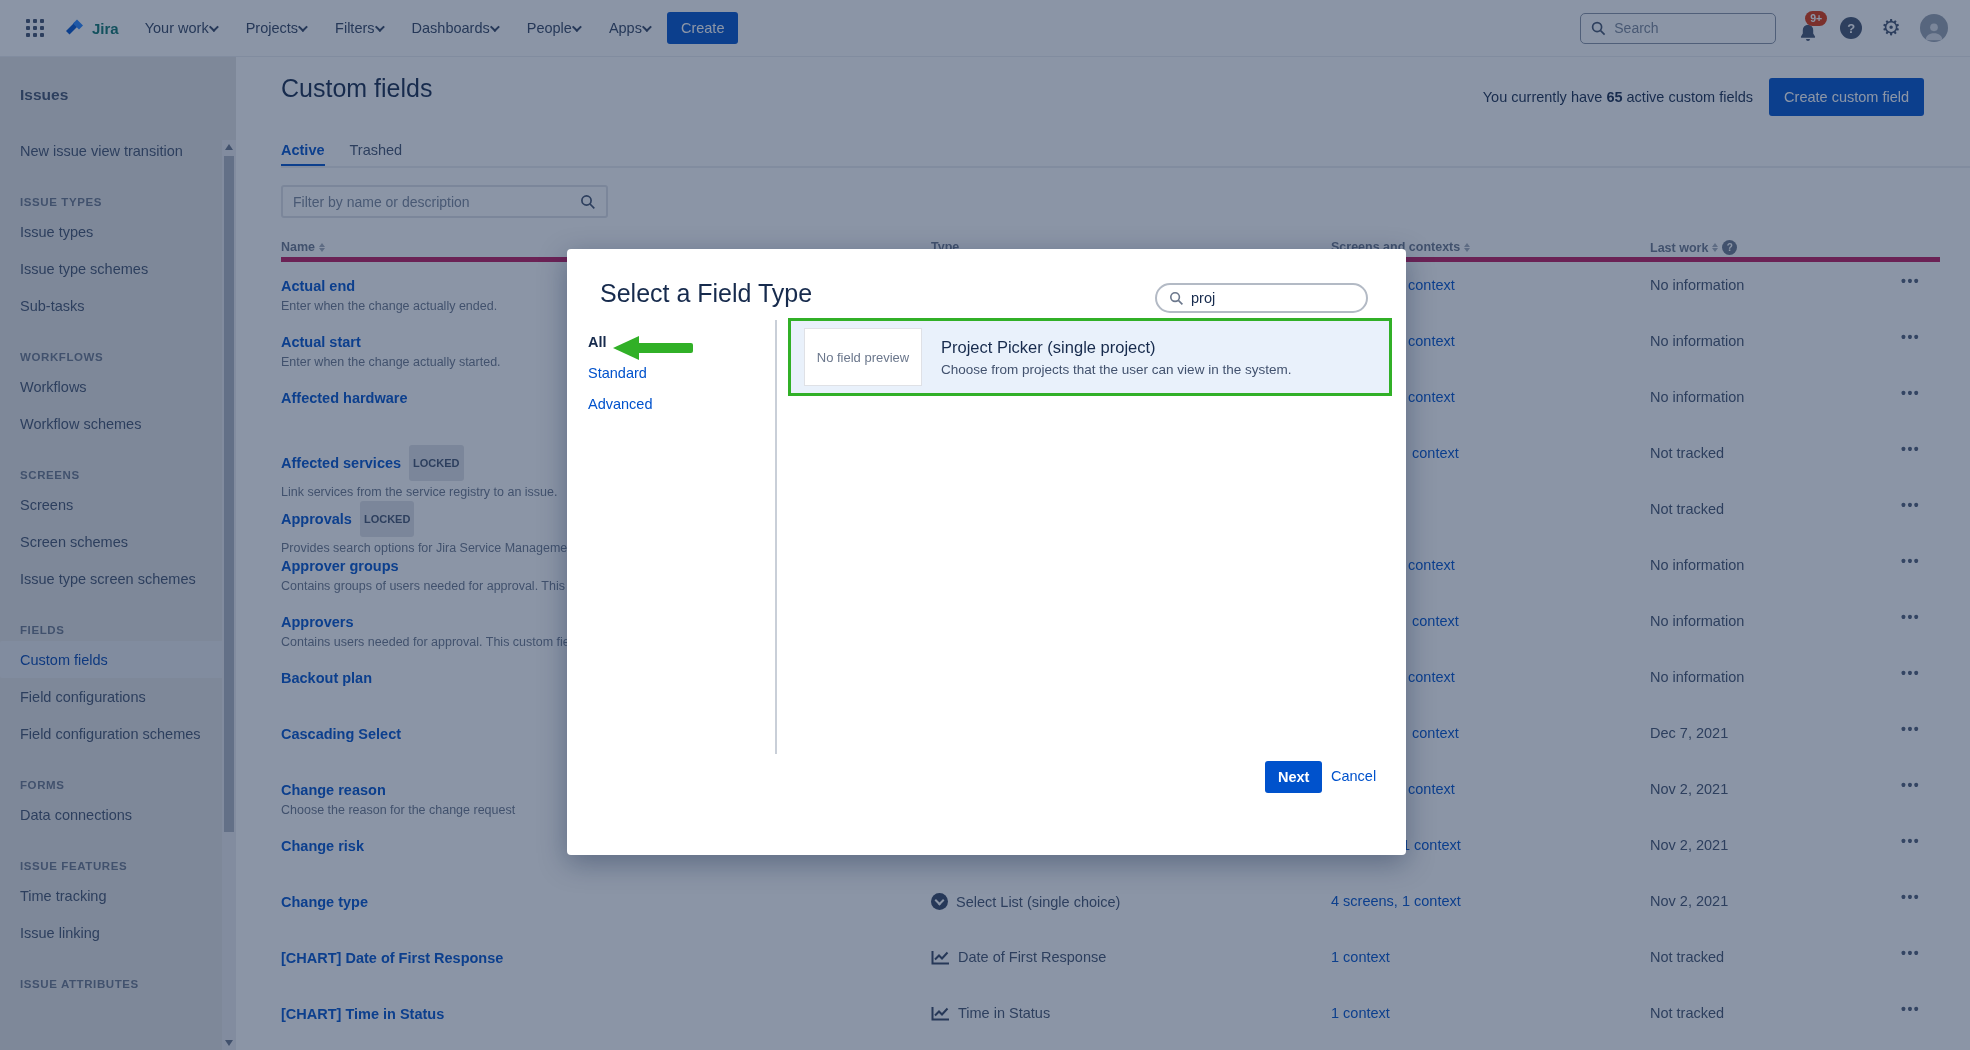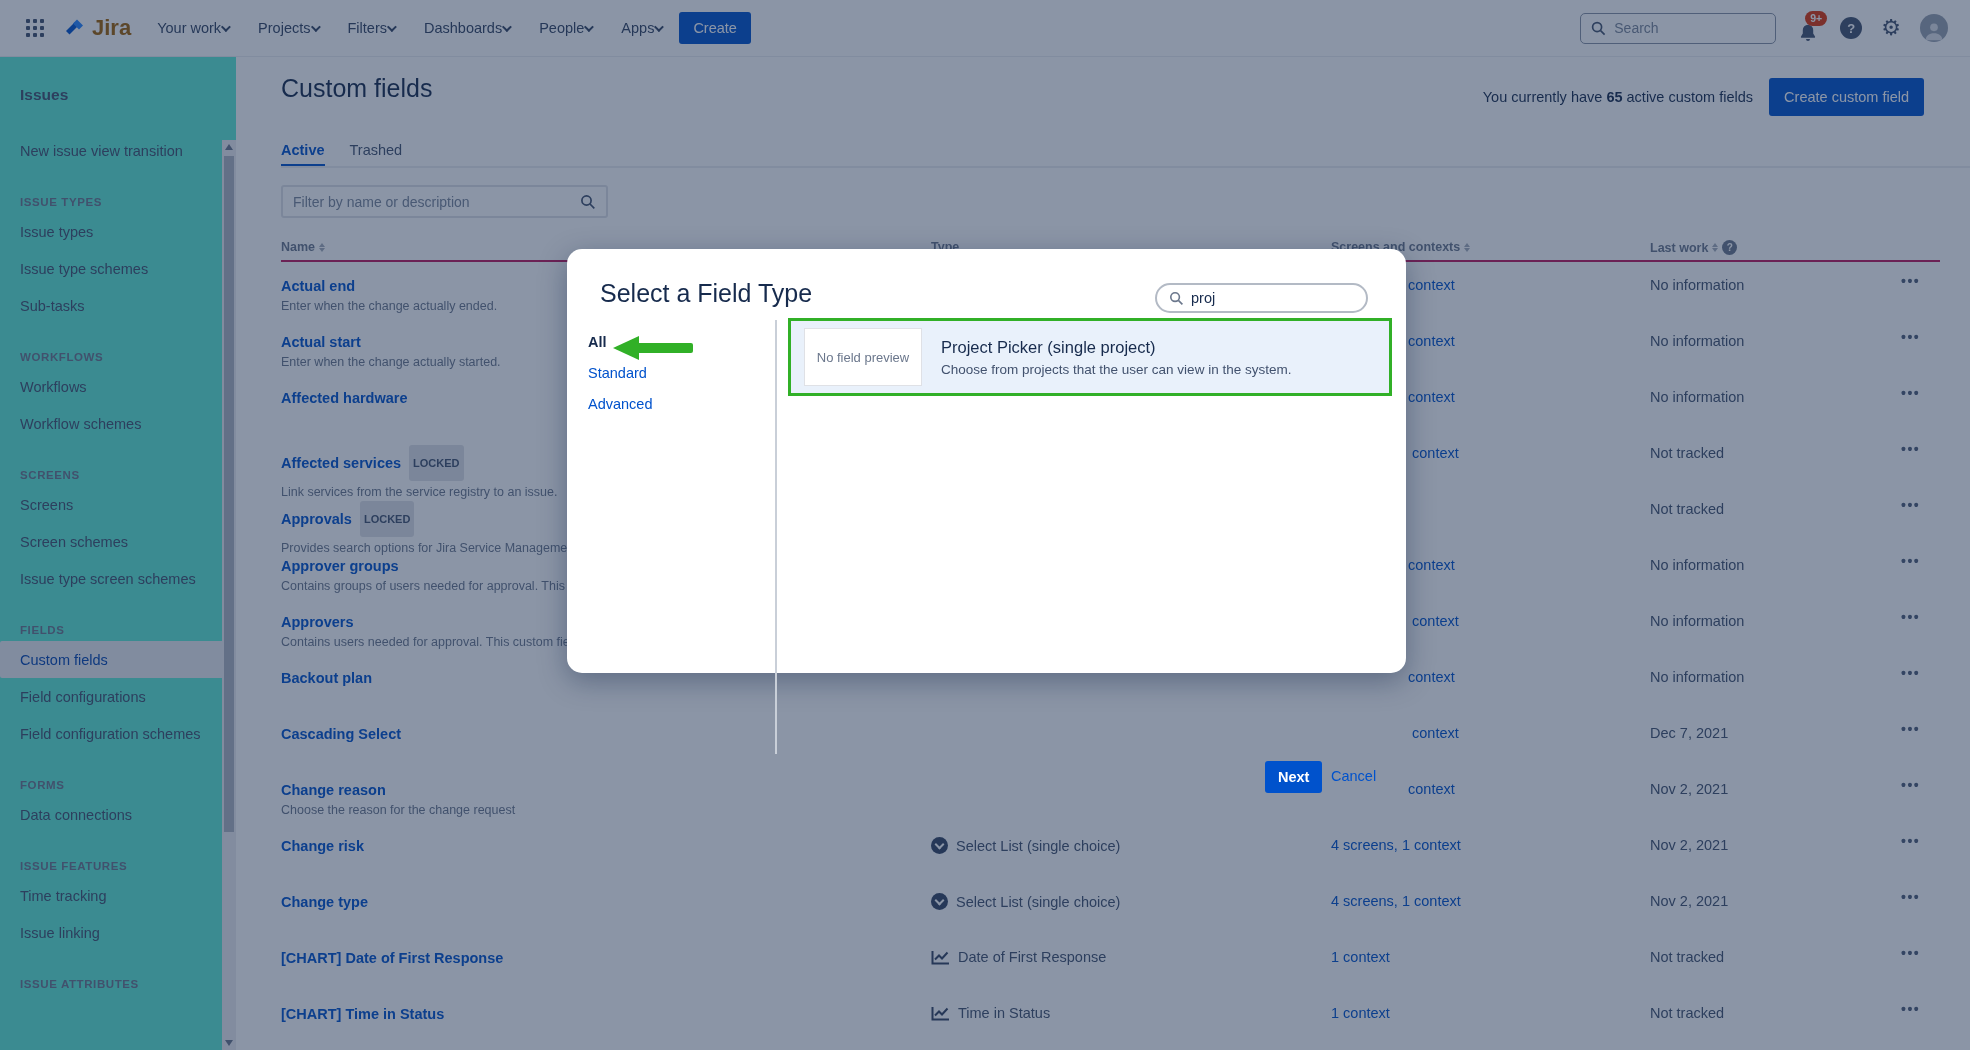--- a/index.html
+++ b/index.html
@@ -4,42 +4,42 @@
 <style>
   * { margin:0; padding:0; box-sizing:border-box; }
   html,body { width:1970px; height:1050px; overflow:hidden; }
   body { font-family:"Liberation Sans",sans-serif; background:#fff; position:relative; color:#172B4D; }
 
   
   .topnav { position:absolute; top:0; left:0; width:1970px; height:56px; background:#FFFFFF;
             display:flex; align-items:center; padding:0 22px; box-shadow:0 1px 0 #EBECF0; z-index:10; }
   .appgrid { width:26px; height:26px; display:flex; align-items:center; justify-content:center; cursor:pointer; margin-right:14px; }
   .logo { display:flex; align-items:center; gap:6px; margin-right:26px; }
-  .logo-text { font-size:22px; font-weight:700; color:#a16207; }
+  .logo-text { font-size:15px; font-weight:700; color:#0f766e; }
   .nav-menu { display:flex; align-items:center; gap:30px; }
   .nav-item { display:flex; align-items:center; font-size:14.5px; font-weight:500; color:#344563; cursor:pointer; }
   .chev { width:7px; height:7px; border-right:2px solid #344563; border-bottom:2px solid #344563;
           transform:rotate(45deg) translateY(-2px); display:inline-block; }
   .create-btn { margin-left:18px; background:#0052CC; color:#fff; font-size:14.5px; font-weight:500;
                 padding:8px 14px; border-radius:3px; border:none; cursor:pointer; }
   .nav-right { margin-left:auto; display:flex; align-items:center; gap:19px; }
   .nav-search { width:196px; height:31px; border:1.5px solid #8993A4; border-radius:5px; display:flex;
                 align-items:center; gap:8px; padding:0 10px; background:#fff; }
   .nav-search-text { font-size:14px; color:#7A869A; }
   .bell-wrap { position:relative; width:26px; height:30px; display:flex; align-items:flex-end; justify-content:center; cursor:pointer; }
   .badge { position:absolute; top:-2px; left:10px; background:#DE350B; color:#fff; font-size:10.5px; font-weight:700;
            border-radius:8px; padding:1.5px 5px; line-height:1.1; }
   .help-icon { width:22px; height:22px; border-radius:50%; background:#42526E; color:#fff; font-size:13px; font-weight:700;
                display:flex; align-items:center; justify-content:center; cursor:pointer; }
   .gear { font-size:22px; color:#42526E; cursor:pointer; line-height:1; }
   .avatar { width:28px; height:28px; border-radius:50%; background:#97A0AF; overflow:hidden; display:flex;
             align-items:flex-end; justify-content:center; cursor:pointer; }
 
   
-  .sidebar { position:absolute; top:56px; left:0; width:236px; bottom:0; background:#5eead4; z-index:5; }
+  .sidebar { position:absolute; top:56px; left:0; width:236px; bottom:0; background:#e5e5e5; z-index:5; }
   .side-inner { padding:30px 24px 0 20px; }
   .side-title { font-size:15.5px; font-weight:700; color:#42526E; margin-bottom:28px; }
   .side-header { font-size:11.5px; font-weight:700; letter-spacing:.6px; color:#6B778C; margin:27px 0 5px; }
   .side-item { font-size:14.5px; color:#42526E; padding:10.5px 0; cursor:pointer; }
   .side-item.selected { background:#EBECF0; color:#0547B0; margin:0 -24px 0 -20px; padding-left:20px; border-radius:2px; }
   .side-scroll { position:absolute; top:84px; right:0; width:14px; bottom:0; background:#ECEDF0; }
   .scroll-thumb { position:absolute; top:16px; left:2px; width:10px; height:676px; background:#AEB5C0; }
   .scroll-up, .scroll-down { position:absolute; left:3px; width:0; height:0; border-left:4px solid transparent; border-right:4px solid transparent; }
   .scroll-up { top:4px; border-bottom:6px solid #6B778C; }
   .scroll-down { bottom:4px; border-top:6px solid #6B778C; }
@@ -54,21 +54,21 @@
                       border:none; border-radius:3px; cursor:pointer; }
   .tabs { position:absolute; left:45px; top:86px; display:flex; gap:25px; }
   .tab { font-size:14.5px; padding-bottom:6px; cursor:pointer; }
   .tab.active { color:#0052CC; font-weight:700; border-bottom:3px solid #0052CC; }
   .tab.inactive { color:#42526E; font-weight:500; }
   .tabs-line { position:absolute; left:45px; right:0; top:110px; height:2px; background:#EBECF0; }
   .filter-box { position:absolute; left:45px; top:129px; width:327px; height:33px; border:2px solid #DFE1E6;
                 border-radius:3px; display:flex; align-items:center; padding:0 10px; background:#fff; }
   .filter-ph { font-size:14px; color:#7A869A; flex:1; }
 
-  .thead { position:absolute; left:45px; top:184px; right:30px; height:22px; border-bottom:2px solid #be185d; }
+  .thead { position:absolute; left:45px; top:184px; right:30px; height:22px; border-bottom:5px solid #be185d; }
   .th { position:absolute; top:0; font-size:12.5px; font-weight:700; color:#6B778C; display:flex; align-items:center; gap:4px; }
   .sort { display:inline-flex; flex-direction:column; gap:1px; }
   .sort i { width:0; height:0; border-left:3.5px solid transparent; border-right:3.5px solid transparent; display:block; }
   .sort .up { border-bottom:4px solid #A5ADBA; }
   .sort .dn { border-top:4px solid #A5ADBA; }
   .th-help { width:15px; height:15px; border-radius:50%; background:#6B778C; color:#fff; font-size:10px; font-weight:700;
              display:inline-flex; align-items:center; justify-content:center; }
 
   .rows { position:absolute; left:45px; top:215px; right:30px; bottom:0; }
   .row { position:absolute; left:0; right:0; height:56px; }
@@ -81,21 +81,21 @@
   .type-select-icon { width:17px; height:17px; border-radius:50%; background:#344563; position:relative; flex:none; }
   .type-select-icon::after { content:""; position:absolute; left:5px; top:4px; width:5px; height:5px;
             border-right:2px solid #fff; border-bottom:2px solid #fff; transform:rotate(45deg); }
   .cell-ctx { position:absolute; top:6px; font-size:14.5px; font-weight:500; color:#0052CC; cursor:pointer; white-space:pre; }
   .cell-last { position:absolute; left:1369px; top:6px; font-size:14.5px; color:#42526E; }
   .cell-menu { position:absolute; left:1620px; top:2px; font-size:14px; font-weight:700; letter-spacing:1.5px;
                color:#505F79; cursor:pointer; }
 
   
   .overlay { position:absolute; inset:0; background:rgba(23,43,77,0.5); z-index:40; }
-  .modal { position:absolute; left:567px; top:249px; width:839px; height:424px; background:#fff; border-radius:15px;
+  .modal { position:absolute; left:567px; top:249px; width:839px; height:606px; background:#fff; border-radius:4px;
            box-shadow:0 8px 28px rgba(9,30,66,0.35); z-index:50;padding-left:17px; }
   .modal-title { position:absolute; left:33px; top:30px; font-size:25px; font-weight:500; color:#172B4D; }
   .modal-search { position:absolute; left:588px; top:34px; width:213px; height:30px; border:2px solid #B3BAC5;
                   border-radius:15px; display:flex; align-items:center; gap:7px; padding:0 12px; }
   .modal-search-text { font-size:14.5px; color:#172B4D; }
   .modal-cats { position:absolute; left:21px; top:85px; }
   .cat { font-size:14.5px; margin-bottom:15px; cursor:pointer; }
   .cat.selected { color:#172B4D; font-weight:700; }
   .cat.plain { color:#0052CC; }
   .modal-divider { position:absolute; left:208px; top:71px; width:2px; height:434px; background:#C9CFD8; }

